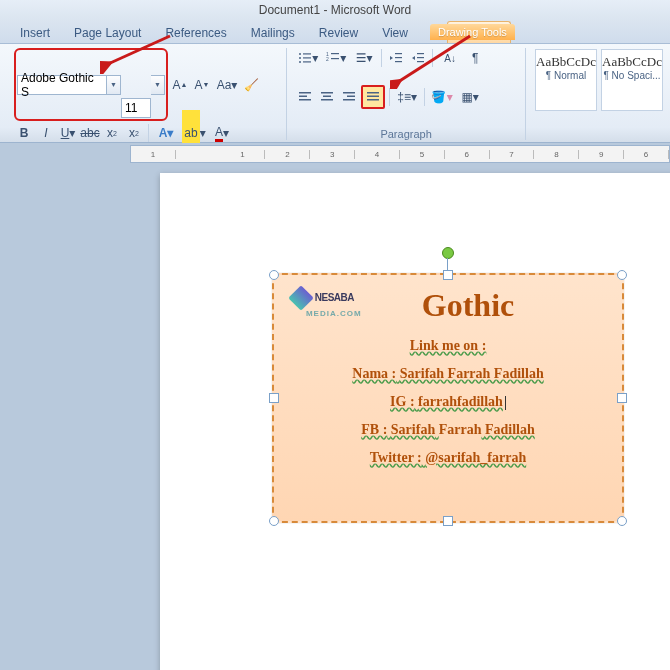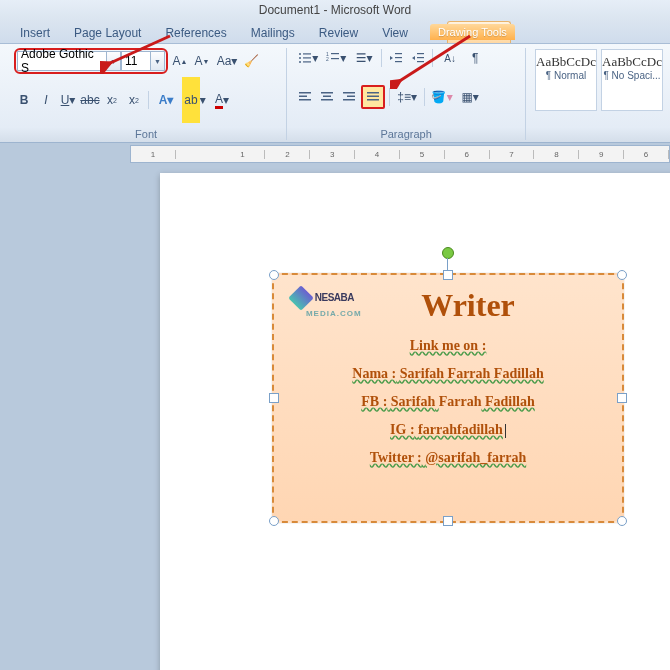--- a/index.html
+++ b/index.html
@@ -86,21 +86,21 @@
 .font-name, .font-size {
   border: 1px solid #9fb6d0;
   background: #fff;
   height: 18px;
   padding: 0 3px;
   display: flex;
   align-items: center;
   font-size: 12px;
 }
 .font-name { width: 82px; }
-.font-size { width: 22px; }
+.font-size { width: 22px; margin-top: 47px; }
 .dd {
   width: 13px;
   height: 18px;
   border: 1px solid #9fb6d0;
   border-left: none;
   background: linear-gradient(#fdfdfe, #e1e9f3);
   display: flex;
   align-items: center;
   justify-content: center;
   font-size: 7px;
@@ -446,32 +446,32 @@
       <div class="handle sq" style="left:50%;bottom:-5px;margin-left:-5px"></div>
       <div class="handle" style="right:-5px;bottom:-5px"></div>
 
       <div class="logo">
         <span class="logo-ico"></span>
         <span class="n">NESABA</span><br>
         &nbsp;&nbsp;&nbsp;&nbsp;&nbsp;<span class="sub">MEDIA.COM</span>
       </div>
 
       <div class="tb-content">
-        <div class="tb-title">Writer</div>
+        <div class="tb-title">Gothic</div>
         <div class="tb-line">
           <span class="nou" style="text-decoration:underline;text-decoration-color:#4a9b4a;text-decoration-style:wavy">Link me on :</span>
         </div>
         <div class="tb-line">
           <span>Nama :</span> <span>Sarifah Farrah Fadillah</span>
         </div>
         <div class="tb-line">
+          <span>IG :</span> <span>farrahfadillah</span><span class="cursor"></span>
+        </div>
+        <div class="tb-line">
           <span>FB :</span> <span>Sarifah</span> <span class="nou">Farrah</span> <span>Fadillah</span>
-        </div>
-        <div class="tb-line">
-          <span>IG :</span> <span>farrahfadillah</span><span class="cursor"></span>
         </div>
         <div class="tb-line">
           <span>Twitter :</span> <span>@sarifah_farrah</span>
         </div>
       </div>
     </div>
   </div>
 </div>
 
 </body></html>

